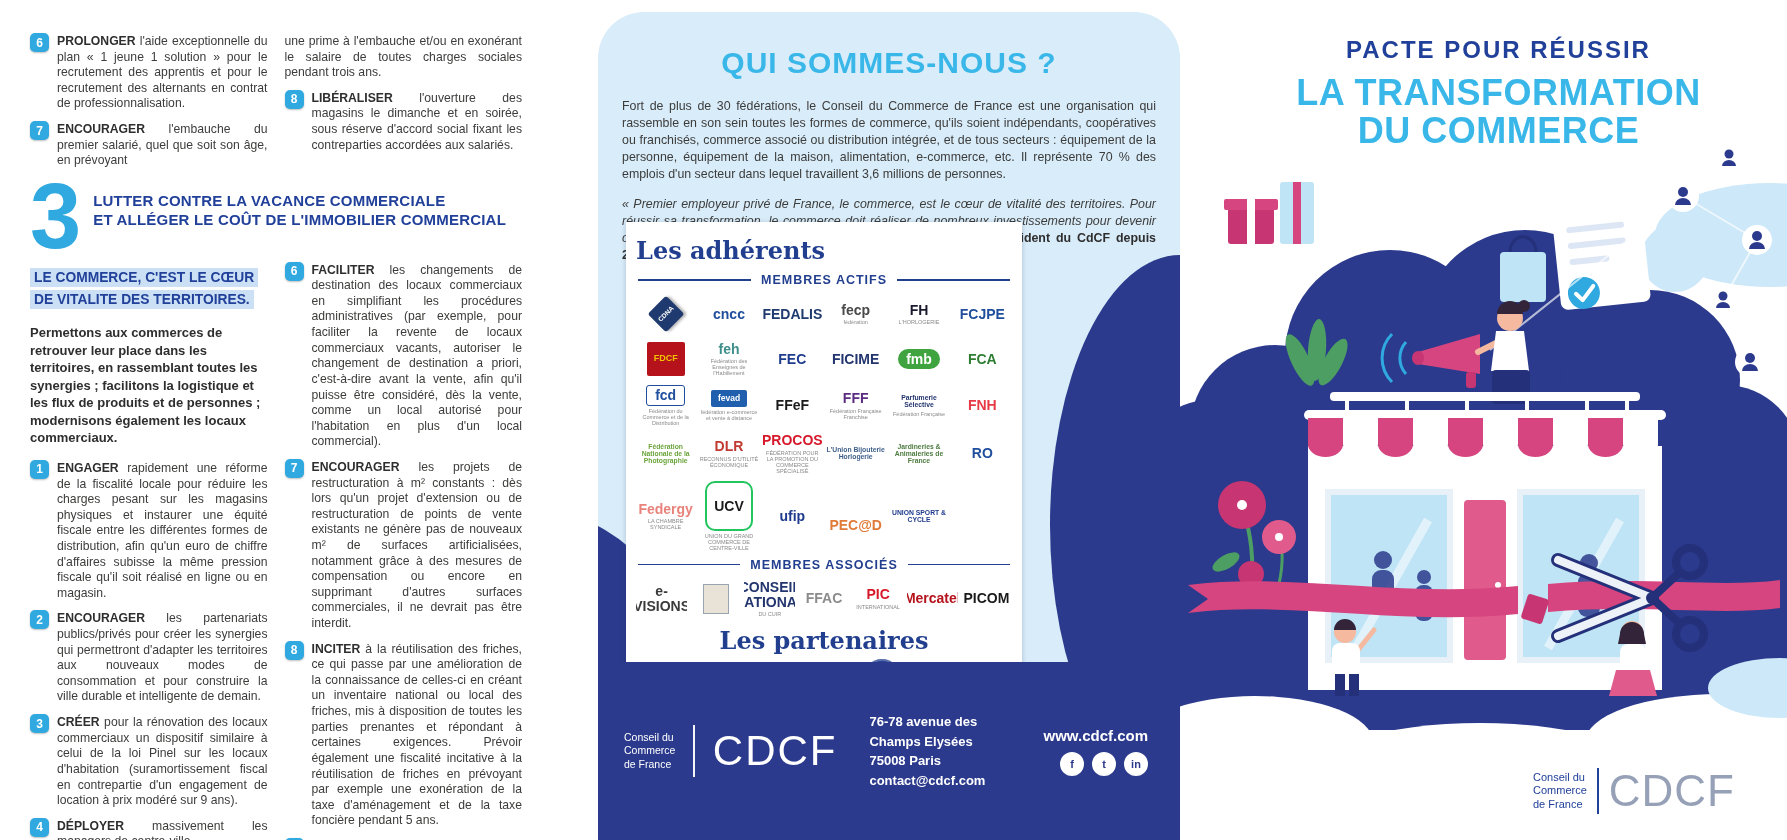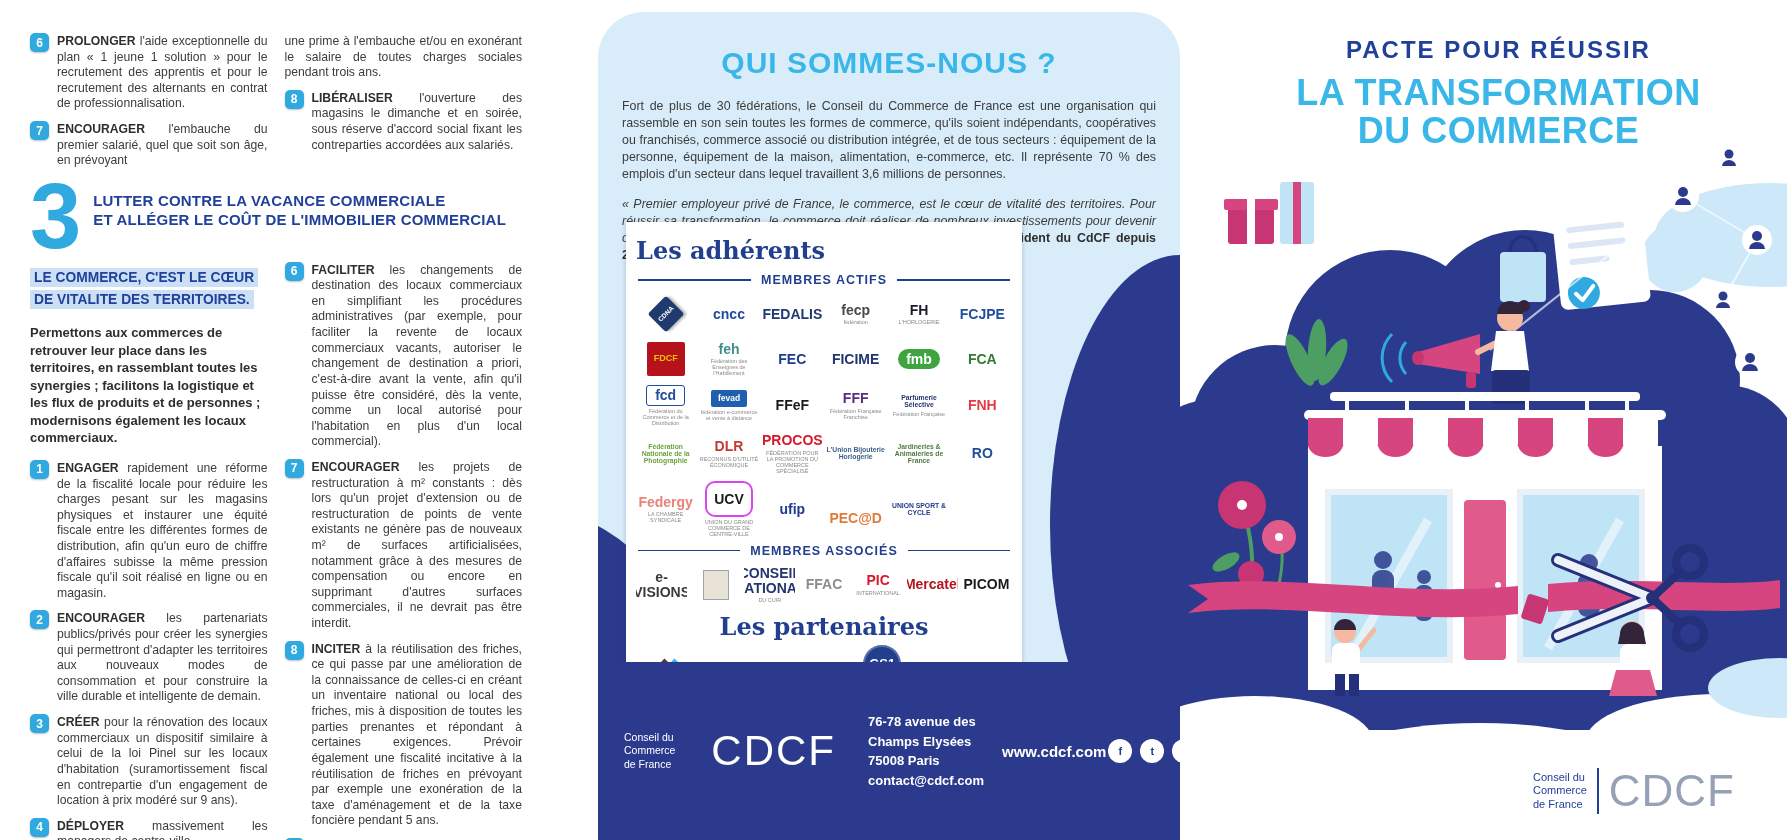--- a/index.html
+++ b/index.html
@@ -46,21 +46,21 @@
   .logo-grid{display:grid;grid-template-columns:repeat(6,1fr);gap:7px 4px;margin-bottom:6px;}
   .logo-grid7{display:grid;grid-template-columns:repeat(7,1fr);gap:6px 3px;margin-bottom:2px;}
   .chip{display:flex;flex-direction:column;align-items:center;justify-content:center;text-align:center;min-height:38px;gap:2px;overflow:hidden;}
   .chip-label{font-weight:bold;font-size:14px;line-height:1.05;}
   .chip-sub{font-size:5.5px;color:#8a8a8a;line-height:1.1;}
   .chip-multiline .chip-label{font-size:6.8px;}
   .chip-diamond .chip-label{background:#1E3A6E;color:#fff !important;width:26px;height:26px;display:flex;align-items:center;
     justify-content:center;transform:rotate(-45deg);font-size:6.5px;border-radius:3px;box-shadow:2px 2px 3px rgba(0,0,0,.3);}
   .chip-badge-blue .chip-label{background:#1F5FAE;color:#fff !important;padding:4px 7px;border-radius:2px;font-size:8.5px;}
   .chip-boxed .chip-label{border:1.5px solid #1F4E9C;padding:2px 8px;border-radius:3px;}
-  .chip-boxed-round .chip-label{border:2px solid #d946ef;padding:9px 7px;border-radius:10px;}
+  .chip-boxed-round .chip-label{border:2px solid #22c55e;padding:16px 7px;border-radius:10px;}
   .chip-red-box .chip-label{background:#B5121B;color:#F2C200 !important;padding:12px 7px;border-radius:2px;font-size:9px;}
   .chip-pill-green .chip-label{background:#3FA43F;color:#fff !important;padding:3px 8px;border-radius:12px;}
   .chip-stamp .chip-label{background:#E9E3D7;border:1px solid #9AA4B0;width:24px;height:28px;display:block;}
   .part-title{font-family:"DejaVu Serif",serif;font-weight:bold;color:#223F8F;font-size:24px;text-align:center;margin:8px 0 4px 0;}
   .partners-row{display:flex;align-items:center;justify-content:center;gap:34px;padding-bottom:8px;}
   .partner{display:flex;align-items:center;gap:8px;}
   .ag2r-diamond{position:relative;width:30px;height:30px;display:inline-block;}
   .ag2r-diamond .d1,.ag2r-diamond .d2{position:absolute;width:17px;height:17px;transform:rotate(45deg);display:block;}
   .ag2r-diamond .d1{background:#5B3A29;left:1px;top:6px;}
   .ag2r-diamond .d2{background:#37B6E9;left:11px;top:6px;mix-blend-mode:normal;}
@@ -70,21 +70,21 @@
     display:flex;align-items:center;justify-content:center;box-shadow:inset 0 0 0 2px rgba(255,255,255,.25);}
   .gs1-sub{color:#E8712C;font-weight:700;font-size:9px;margin-top:-4px;margin-left:22px;}
   .cmcv-label{font-weight:800;font-size:16px;color:#3A3A3A;letter-spacing:1px;}
   
   .mid-footer{position:absolute;left:0;right:0;bottom:0;height:178px;background:var(--navy);color:#fff;
     display:flex;align-items:center;padding:0 26px;box-sizing:border-box;gap:18px;}
   .foot-org{font-size:10.5px;line-height:1.25;text-align:left;white-space:nowrap;}
   .foot-bar{width:2px;height:52px;background:#fff;opacity:.95;}
   .foot-cdcf{font-size:42px;font-weight:300;letter-spacing:2px;}
   .foot-addr{font-size:13px;font-weight:700;line-height:1.5;margin-left:14px;}
-  .foot-right{margin-left:auto;display:flex;flex-direction:row;gap:2px;align-items:center;padding-right:6px;}
+  .foot-right{margin-left:auto;display:flex;flex-direction:column;gap:8px;align-items:flex-end;padding-right:6px;}
   .foot-web{font-weight:800;font-size:15px;}
   .socials{display:flex;gap:8px;}
   .soc{width:24px;height:24px;border-radius:50%;background:#fff;color:var(--navy);font-weight:800;font-size:11px;
     display:flex;align-items:center;justify-content:center;cursor:pointer;}
   
   .panel-right{width:607px;position:relative;background:#fff;overflow:hidden;}
   .rp-title{position:absolute;top:36px;left:70px;right:40px;text-align:center;z-index:3;}
   .rp-t1{color:var(--navy_text);font-size:24px;letter-spacing:2px;font-weight:600;margin-bottom:10px;}
   .rp-t2{color:var(--cyan_bright);font-size:36px;font-weight:800;line-height:1.05;letter-spacing:.5px;}
   .rp-svg{position:absolute;inset:0;z-index:1;}

